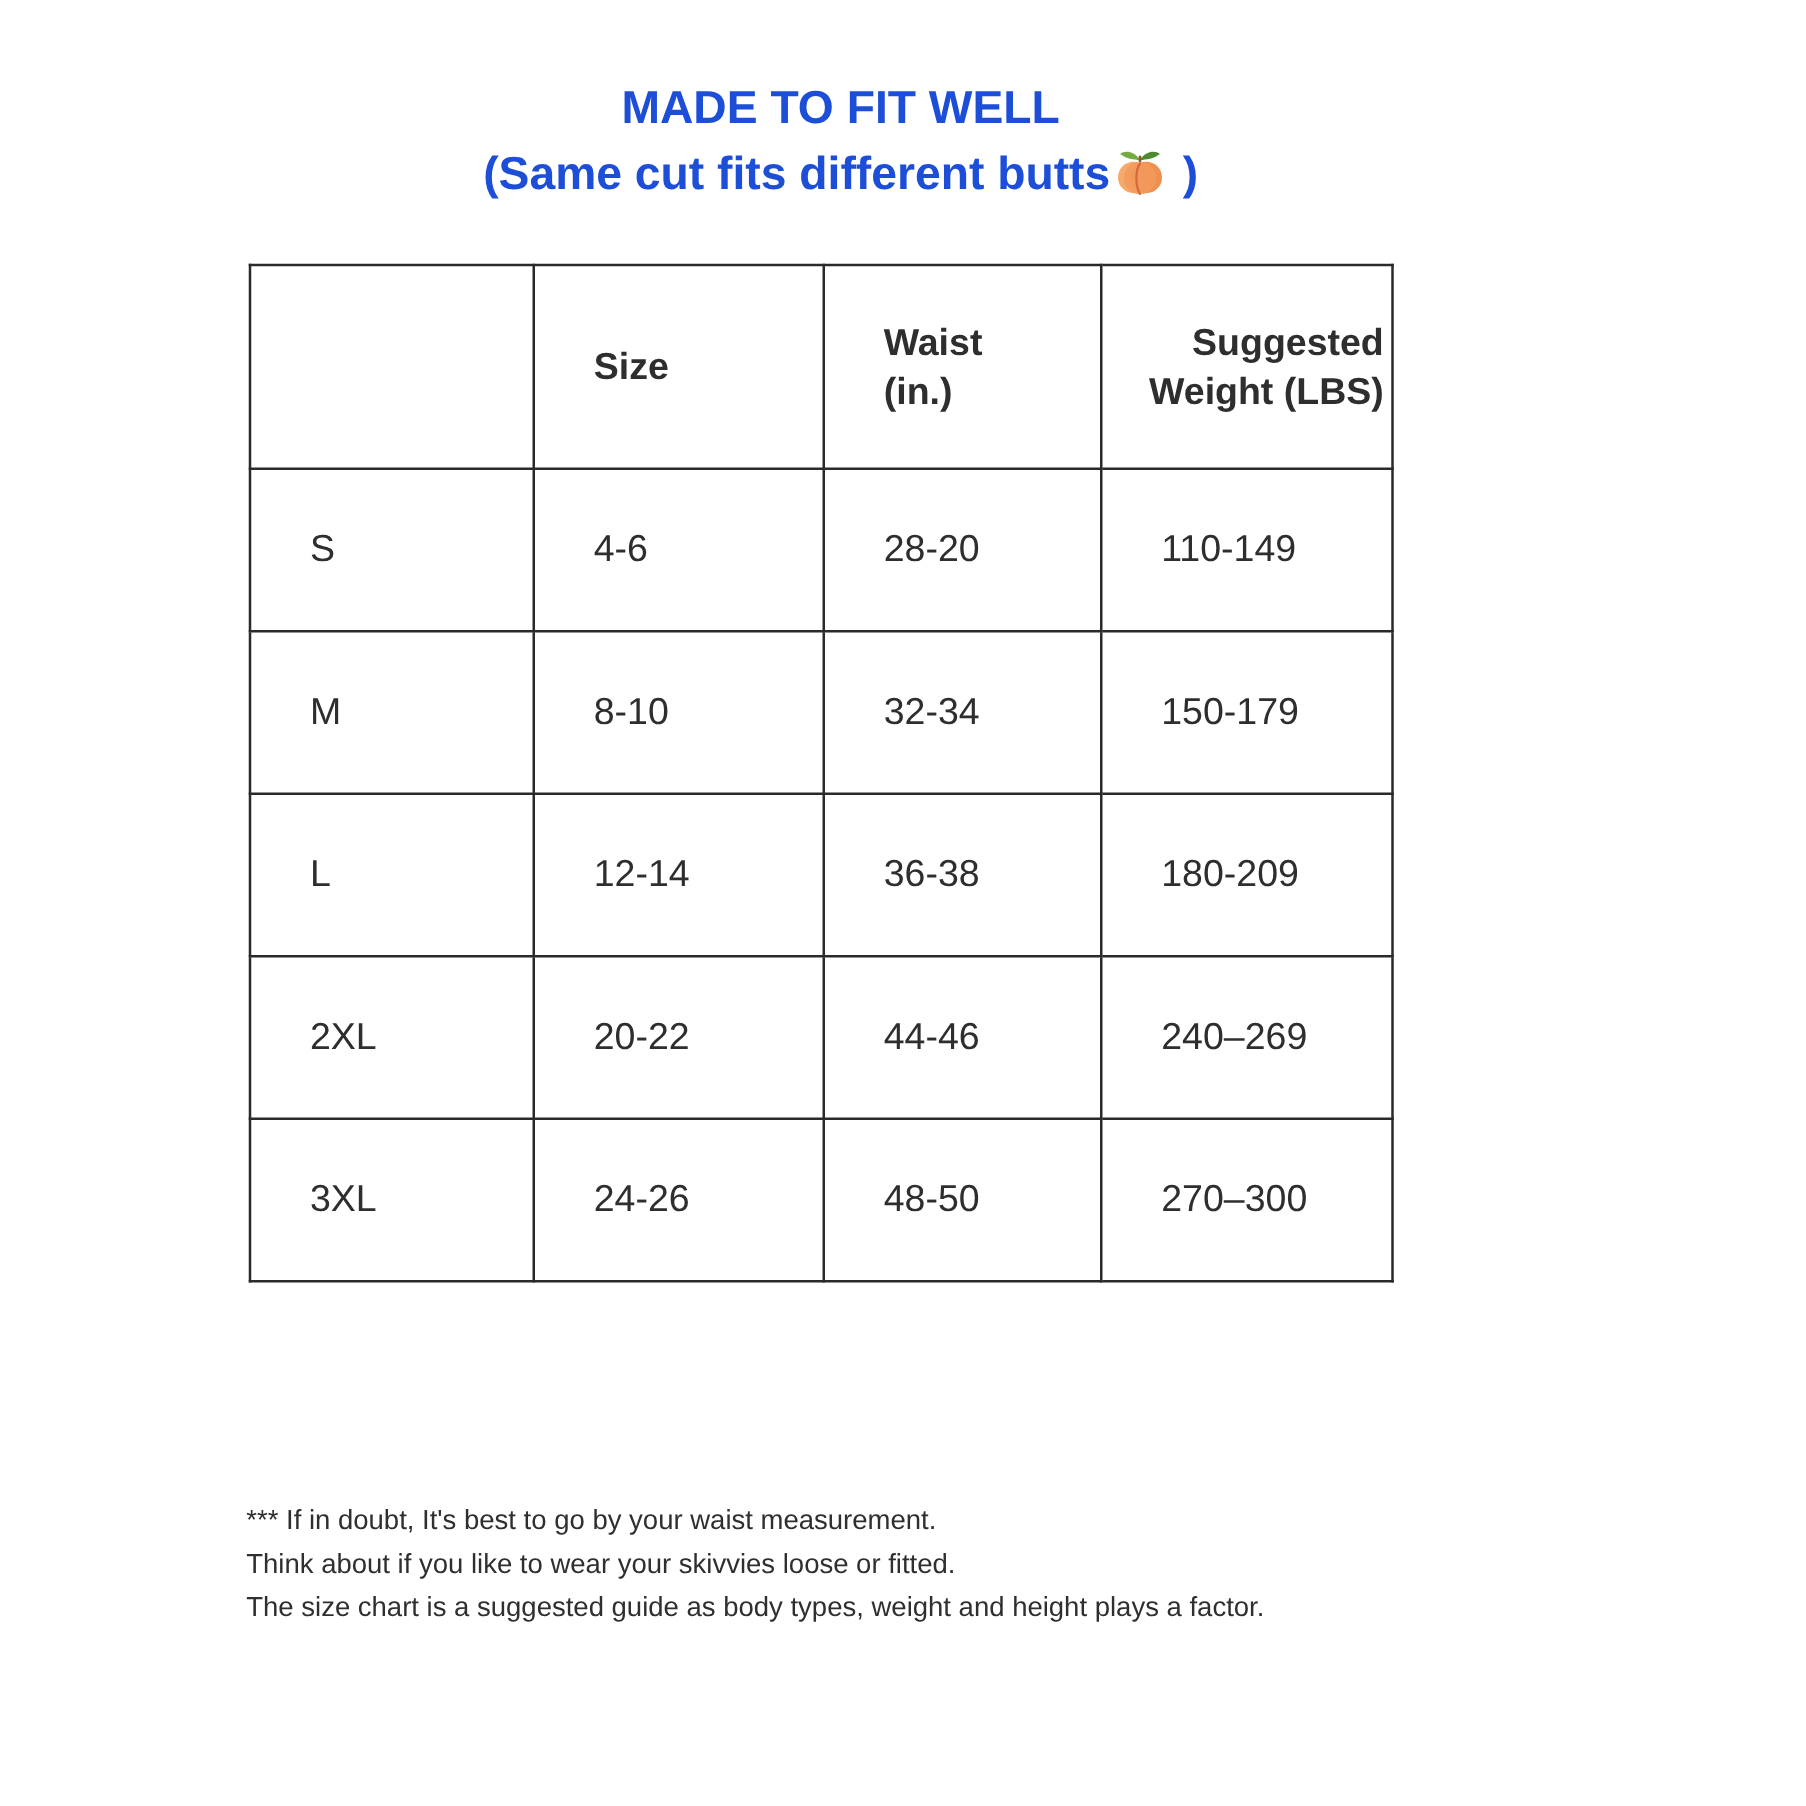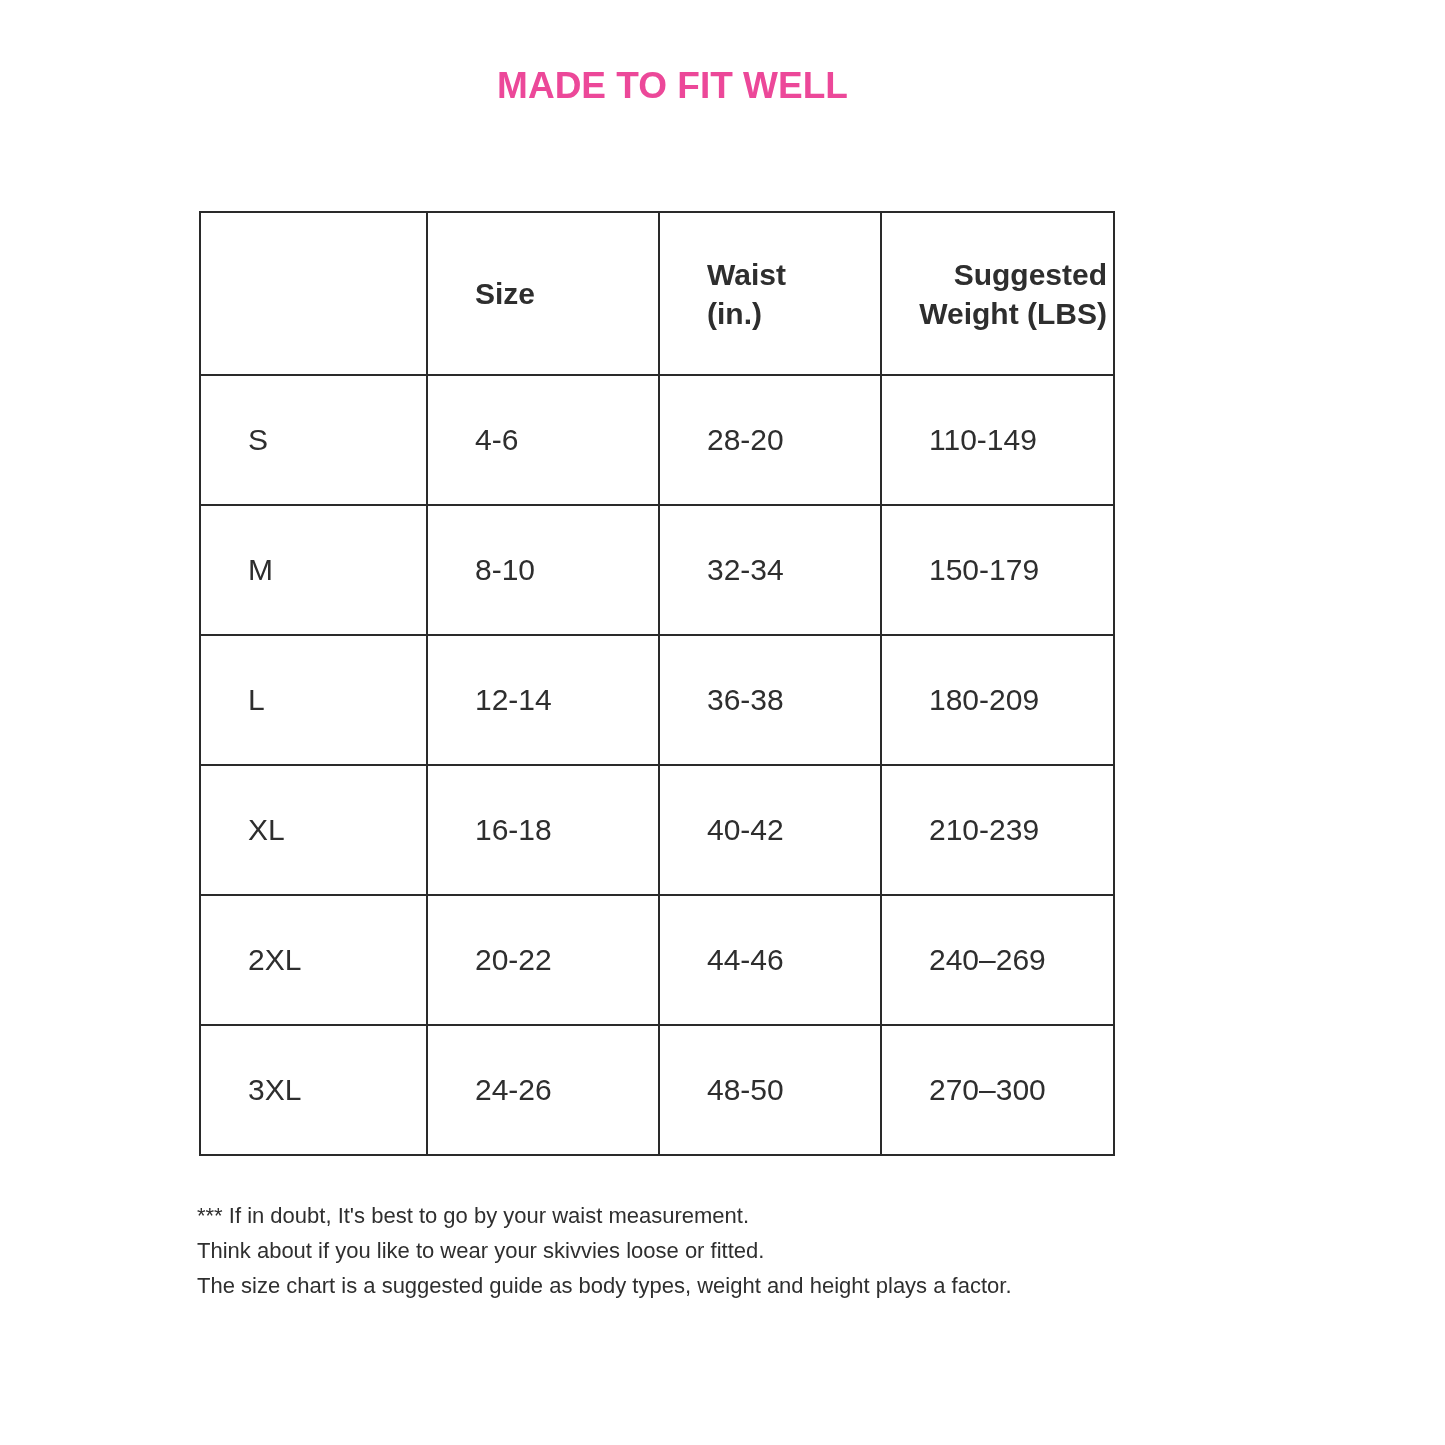--- a/index.html
+++ b/index.html
@@ -16,21 +16,21 @@
   
   .heading {
     position: absolute;
     left: 0;
     top: 59px;
     width: 1345px;
     text-align: center;
     font-weight: 700;
     font-size: 37px;
     line-height: 53px;
-    color: #ec4899;
+    color: #1d4ed8;
   }
   .subtitle-line { white-space: nowrap; }
   .peach {
     display: inline-block;
     width: 44px;
     height: 44px;
     vertical-align: -8px;
     margin: 0 12px 0 2px;
   }
 
@@ -77,20 +77,29 @@
   }
   .notes .note-line { margin: 0; }
 </style>
 </head>
 <body>
 
 <div id="canvas">
 
   <div class="heading">
     <div>MADE TO FIT WELL</div>
+    <div class="subtitle-line"><span>(Same cut fits different butts</span><svg class="peach" viewBox="0 0 40 40" role="img" aria-label="peach-emoji">
+        <circle cx="15.5" cy="24.5" r="11.5" fill="#f5a96b"></circle>
+        <circle cx="24.5" cy="24.5" r="11.5" fill="#f0904f"></circle>
+        <circle cx="20" cy="25" r="11.8" fill="#f29a5c" opacity="0.85"></circle>
+        <path d="M20 14.5 C 16.5 19, 16.5 31, 20 36.5" stroke="#d5683a" stroke-width="1.6" fill="none" stroke-linecap="round"></path>
+        <path d="M20 12 C 16.5 5.5, 9 4.5, 5.5 7.5 C 10 11, 15.5 11.5, 20 12 Z" fill="#76ab44"></path>
+        <path d="M20 12 C 23.5 5.5, 31 4.5, 34.5 7.5 C 30 11, 24.5 11.5, 20 12 Z" fill="#4e8a2f"></path>
+        <rect x="19" y="8.5" width="2" height="5" rx="1" fill="#8a5a2b"></rect>
+      </svg><span>)</span></div>
   </div>
 
   <table class="size-table">
     <colgroup>
       <col style="width:227px">
       <col style="width:232px">
       <col style="width:222px">
       <col style="width:233px">
     </colgroup>
     <thead>
@@ -116,26 +125,20 @@
         <td>32-34</td>
         <td>150-179</td>
       </tr>
       <tr>
         <td>L</td>
         <td>12-14</td>
         <td>36-38</td>
         <td>180-209</td>
       </tr>
       <tr>
-        <td>XL</td>
-        <td>16-18</td>
-        <td>40-42</td>
-        <td>210-239</td>
-      </tr>
-      <tr>
         <td>2XL</td>
         <td>20-22</td>
         <td>44-46</td>
         <td>240–269</td>
       </tr>
       <tr>
         <td>3XL</td>
         <td>24-26</td>
         <td>48-50</td>
         <td>270–300</td>

